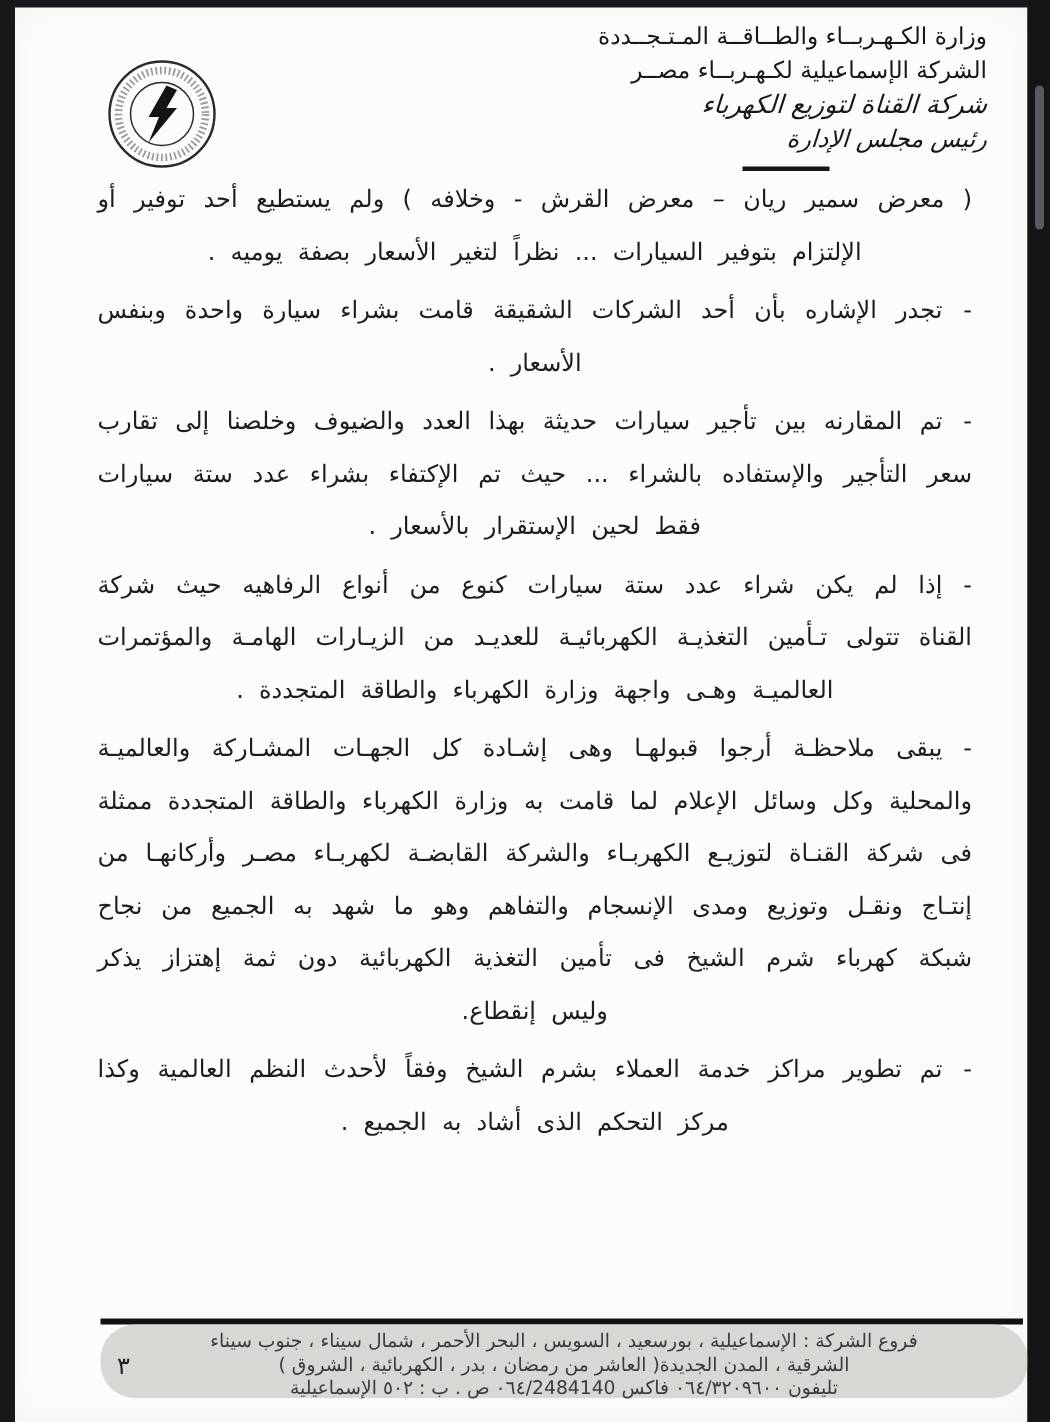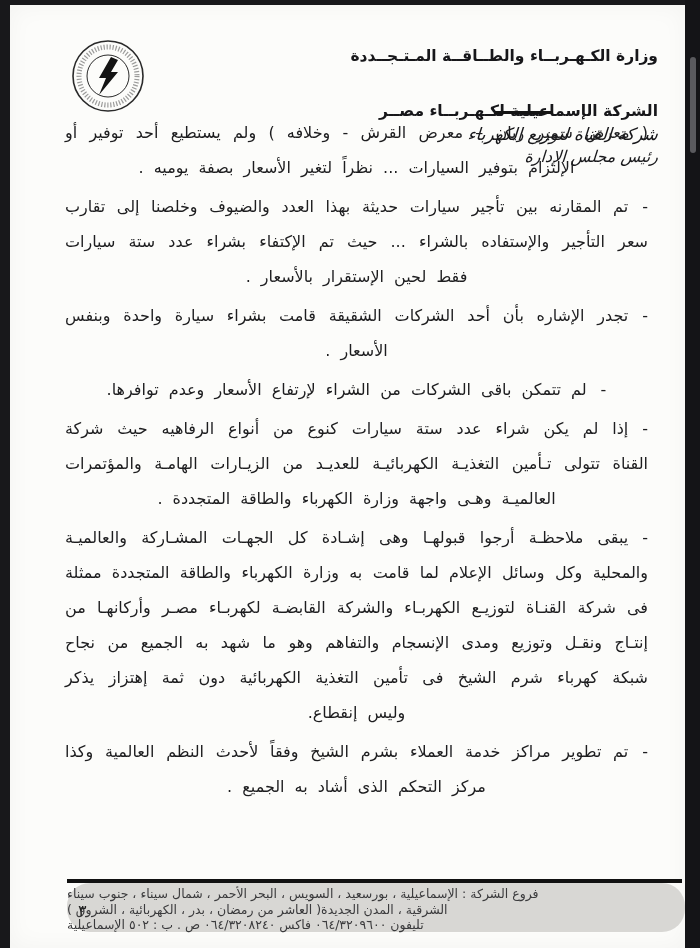--- a/index.html
+++ b/index.html
@@ -12,21 +12,21 @@
   .page{
     position:absolute;left:10px;top:5px;width:675px;height:943px;
     background:#fcfcfa;
     box-shadow:inset 0 0 25px rgba(0,0,0,0.04);
   }
   
   .header-block{
     position:absolute;top:8px;right:27px;width:330px;
     direction:rtl;text-align:right;color:#17171a;
   }
-  .hdr-bold{font-weight:bold;font-size:15.5px;line-height:23px;letter-spacing:.3px;margin-top:32px;}
+  .hdr-bold{font-weight:normal;font-size:15.5px;line-height:23px;letter-spacing:.3px;}
   .hdr-script{font-style:italic;font-size:17px;line-height:23px;font-weight:500;transform:skewX(-4deg);transform-origin:right;}
   .hdr-script2{font-style:italic;font-size:16px;line-height:22px;font-weight:500;transform:skewX(-4deg);transform-origin:right;}
   .chairman-underline{
     position:absolute;top:98px;right:105px;width:58px;height:3px;background:#141414;
   }
   .seal{position:absolute;left:60px;top:33px;width:76px;height:76px;}
   
   .doc-body{
     position:absolute;top:110px;left:55px;right:37px;
     direction:rtl;color:#1d1d1f;
@@ -38,21 +38,21 @@
     text-align-last:center;
   }
   .dash{display:inline-block;padding-left:14px;}
   
   .footer-rule{
     position:absolute;left:57px;right:3px;top:874px;height:4px;background:#111;
   }
   .footer-box{
     position:absolute;left:57px;right:0;top:878px;height:49px;
     background:#d8d7d4;
-    direction:rtl;text-align:left;color:#3a3a3c;
+    direction:rtl;text-align:center;color:#3a3a3c;
     font-size:12.5px;line-height:15.5px;padding-top:3px;box-sizing:border-box;border-radius:23px;
   }
   .page-number{
     position:absolute;left:68px;top:896px;font-size:16px;color:#222;
   }
   
   .scroll-track{
     position:absolute;right:0;top:0;width:15px;height:948px;background:#141417;
   }
   .scroll-thumb{
@@ -78,34 +78,33 @@
       <circle cx="0" cy="0" r="35" fill="none" stroke="#2a2a2a" stroke-width="1.6"></circle>
       <circle cx="0" cy="0" r="29" fill="none" stroke="#4a4a4a" stroke-width="5" stroke-dasharray="1.2 1.8" opacity="0.55"></circle>
       <circle cx="0" cy="0" r="21" fill="none" stroke="#2a2a2a" stroke-width="1"></circle>
       <polygon points="3,-19 10,-16 3,-4 10,-4 -9,19 -2,2 -9,2" fill="#141414"></polygon>
     </svg>
   </div>
 
   <div class="doc-body">
     <p>( معرض سمير ريان – معرض القرش - وخلافه ) ولم يستطيع أحد توفير أو الإلتزام بتوفير السيارات ... نظراً لتغير الأسعار بصفة يوميه .</p>
 
+    <p><span class="dash">-</span><span>تجدر الإشاره بأن أحد الشركات الشقيقة قامت بشراء سيارة واحدة وبنفس الأسعار .</span></p>
     <p><span class="dash">-</span><span>تم المقارنه بين تأجير سيارات حديثة بهذا العدد والضيوف وخلصنا إلى تقارب سعر التأجير والإستفاده بالشراء ... حيث تم الإكتفاء بشراء عدد ستة سيارات فقط لحين الإستقرار بالأسعار .</span></p>
-    <p><span class="dash">-</span><span>تجدر الإشاره بأن أحد الشركات الشقيقة قامت بشراء سيارة واحدة وبنفس الأسعار .</span></p>
-    <p><span class="dash">-</span><span>لم تتمكن باقى الشركات من الشراء لإرتفاع الأسعار وعدم توافرها.</span></p>
     <p><span class="dash">-</span><span>إذا لم يكن شراء عدد ستة سيارات كنوع من أنواع الرفاهيه حيث شركة القناة تتولى تـأمين التغذيـة الكهربائيـة للعديـد من الزيـارات الهامـة والمؤتمرات العالميـة وهـى واجهة وزارة الكهرباء والطاقة المتجددة .</span></p>
     <p><span class="dash">-</span><span>يبقى ملاحظـة أرجوا قبولهـا وهى إشـادة كل الجهـات المشـاركة والعالميـة والمحلية وكل وسائل الإعلام لما قامت به وزارة الكهرباء والطاقة المتجددة ممثلة فى شركة القنـاة لتوزيـع الكهربـاء والشركة القابضـة لكهربـاء مصـر وأركانهـا من إنتـاج ونقـل وتوزيع ومدى الإنسجام والتفاهم وهو ما شهد به الجميع من نجاح شبكة كهرباء شرم الشيخ فى تأمين التغذية الكهربائية دون ثمة إهتزاز يذكر وليس إنقطاع.</span></p>
     <p><span class="dash">-</span><span>تم تطوير مراكز خدمة العملاء بشرم الشيخ وفقاً لأحدث النظم العالمية وكذا مركز التحكم الذى أشاد به الجميع .</span></p>
 
   </div>
 
   <div class="footer-rule"></div>
   <div class="footer-box">
     <div>فروع الشركة : الإسماعيلية ، بورسعيد ، السويس ، البحر الأحمر ، شمال سيناء ، جنوب سيناء</div>
     <div>الشرقية ، المدن الجديدة( العاشر من رمضان ، بدر ، الكهربائية ، الشروق )</div>
-    <div>تليفون ٠٦٤/٣٢٠٩٦٠٠ فاكس ٠٦٤/٣٢٠٨٢٤٠ ص . ب : ٥٠٢ الإسماعيلية</div>
+    <div>تليفون ٠٦٤/٣٢٠٩٦٠٠ فاكس ٠٦٤/2484140 ص . ب : ٥٠٢ الإسماعيلية</div>
   </div>
   <div class="page-number">٣</div>
 
 </div>
 
 <div class="scroll-track">
   <div class="scroll-thumb"></div>
 </div>
 
 </body></html>

